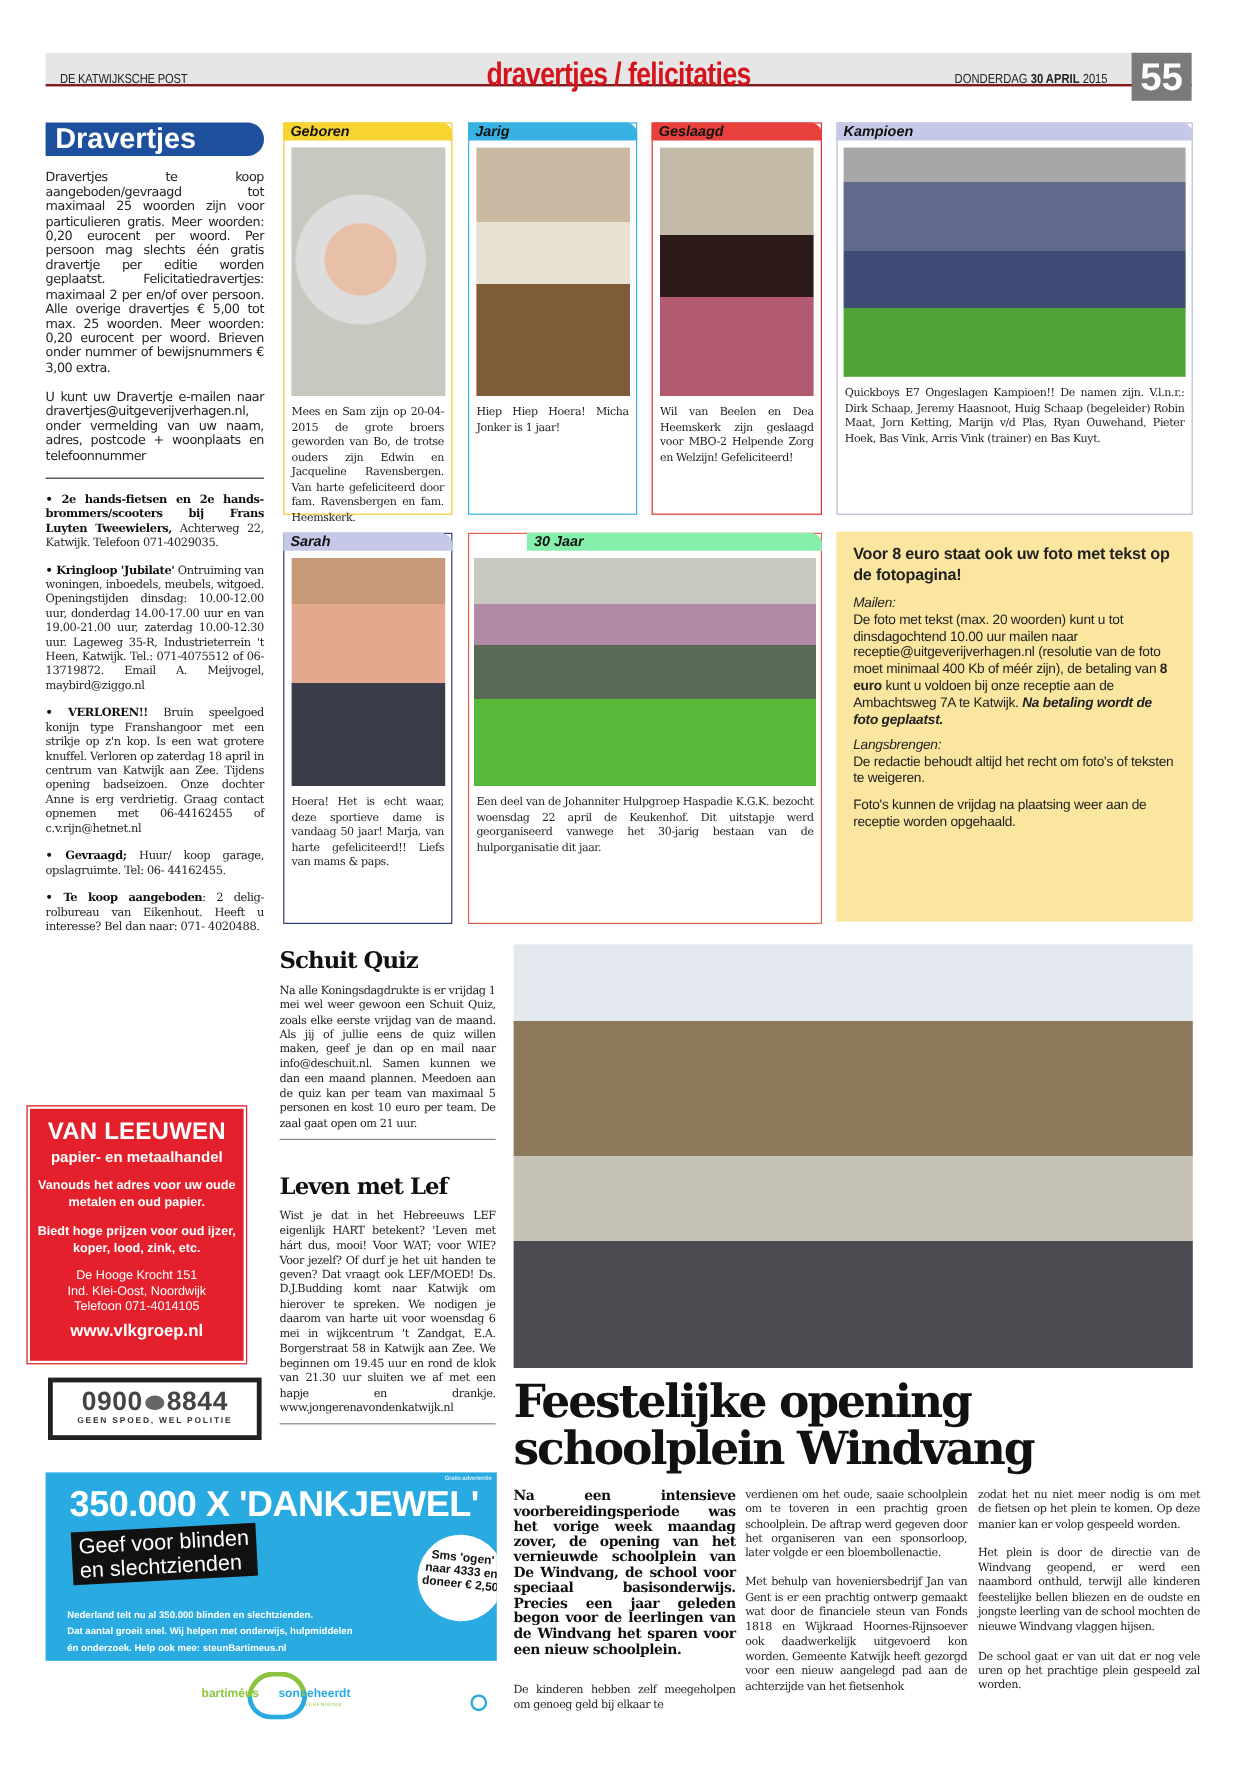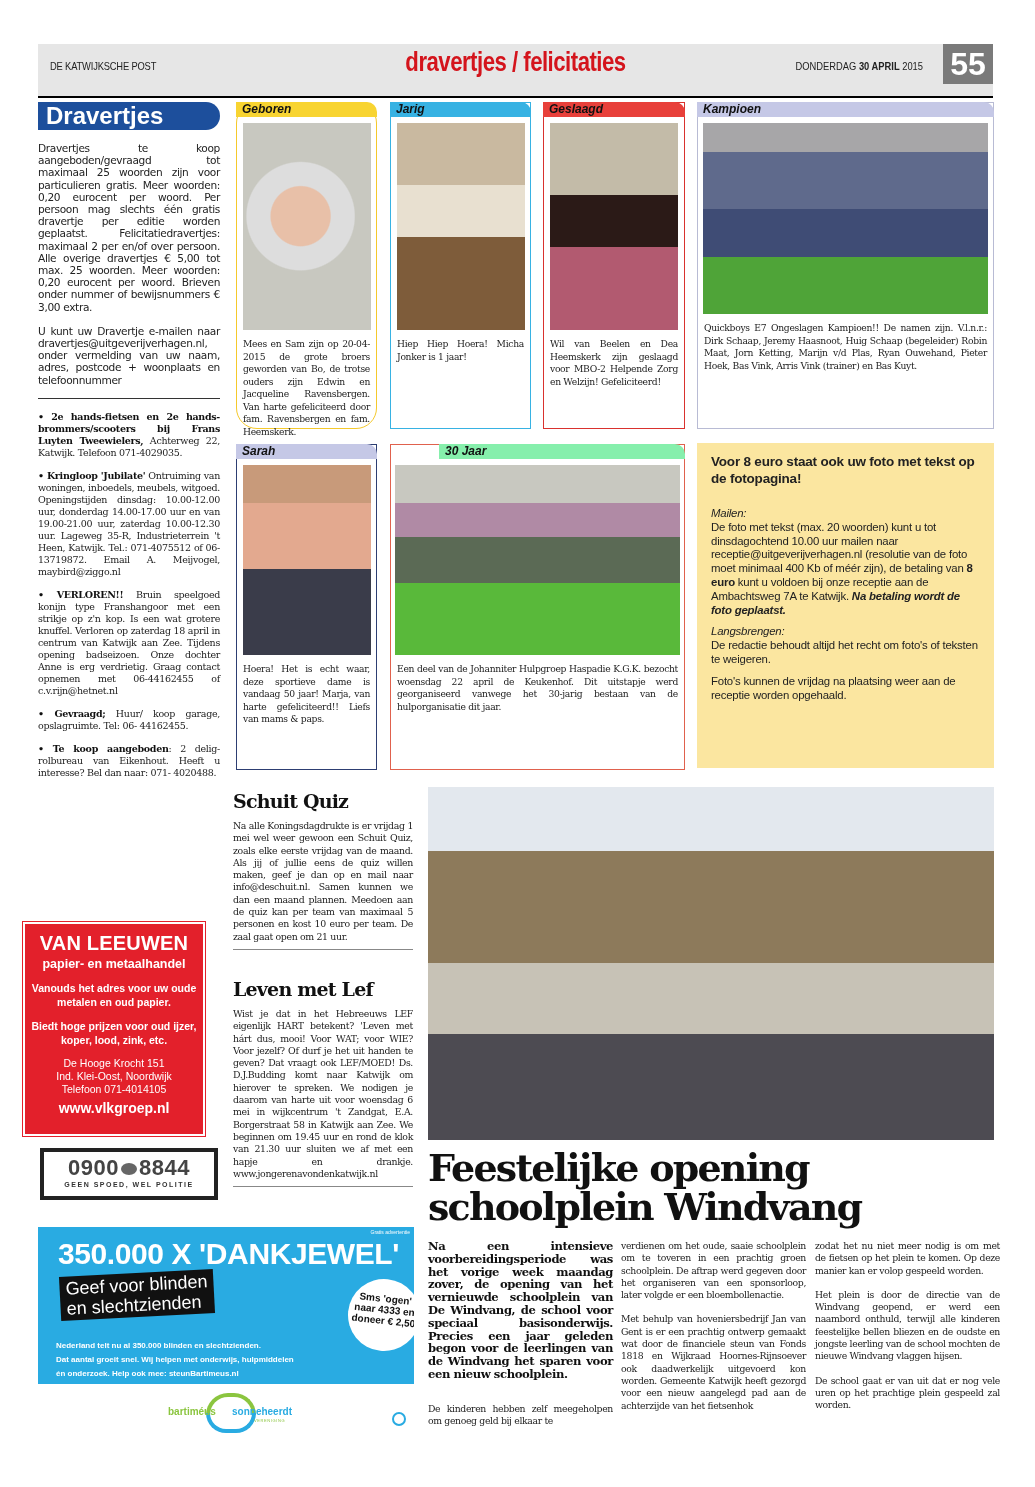--- a/index.html
+++ b/index.html
@@ -1,20 +1,20 @@
 <!DOCTYPE html>
 <html><head>
 <meta charset="utf-8">
 <style>
   * { box-sizing: border-box; margin: 0; padding: 0; }
   html, body { width: 1035px; height: 1487px; background: #ffffff; overflow: hidden; }
   body { position: relative; font-family: "Liberation Sans", sans-serif; color: #1a1a1a; }
 
   
-  .masthead { position: absolute; left: 38px; top: 44px; width: 955px; height: 54px; background: #e6e6e6; border-bottom: 2px solid #000000; }
+  .masthead { position: absolute; left: 38px; top: 44px; width: 955px; height: 28px; background: #e6e6e6; border-bottom: 2px solid #7f1d1d; }
   .mh-paper { position: absolute; left: 12px; top: 16px; font-size: 11px; font-family: "Liberation Sans Narrow", "Liberation Sans", sans-serif; letter-spacing: -0.2px; color: #222; transform: scaleX(0.85); transform-origin: left; }
   .mh-section { position: absolute; left: 0; width: 100%; text-align: center; top: 3px; font-size: 27px; font-weight: bold; color: #d4141c; letter-spacing: -0.6px; transform: scaleX(0.82); }
   .mh-date { position: absolute; right: 70px; top: 16px; font-size: 11px; color: #222; transform: scaleX(0.85); transform-origin: right; }
   .mh-date b { font-weight: bold; }
   .mh-page { position: absolute; right: 0; top: 0; width: 50px; height: 40px; background: #7a7a7a; color: #fff; font-weight: bold; font-size: 32px; text-align: center; line-height: 40px; }
 
   
   .left-col { position: absolute; left: 38px; top: 102px; width: 182px; }
   .drav-title { background: #1d4f9c; color: #fff; font-weight: bold; font-size: 24px; padding: 1px 8px; border-radius: 0 14px 14px 0; height: 28px; line-height: 26px; }
   .drav-rules { font-family: "DejaVu Sans", sans-serif; font-size: 10.6px; line-height: 12.2px; margin-top: 12px; text-align: justify; letter-spacing: -0.35px; color: #222; }
@@ -57,21 +57,21 @@
 
   .photo-baby { background: radial-gradient(circle at 45% 45%, #e8c0a8 0 22%, #ddd 23% 40%, #c8c8c0 41%), #ccc; }
   .photo-boy { background: linear-gradient(180deg, #c9b9a0 0 30%, #e8e0d0 30% 55%, #7e5c3a 55% 100%); }
   .photo-grads { background: linear-gradient(180deg, #c3bba8 0 35%, #2b1a17 35% 60%, #b25a70 60% 100%); }
   .photo-team { background: linear-gradient(180deg, #a7a6a8 0 15%, #5f6a8c 15% 45%, #3f4c75 45% 70%, #4fa438 70% 100%); }
   .photo-sarah { background: linear-gradient(180deg, #c89a7a 0 20%, #e3a98f 20% 55%, #3a3c4a 55% 100%); }
   .photo-garden { background: linear-gradient(180deg, #c8c8c0 0 20%, #b08aa5 20% 38%, #5b6a55 38% 62%, #59b93a 62% 100%); }
   .photo-school { background: linear-gradient(180deg, #e3e8ee 0 18%, #8d7a5b 18% 50%, #c7c2b6 50% 70%, #4d4b52 70% 100%); }
 
   .info-box { position: absolute; left: 697px; top: 443px; width: 297px; height: 325px; background: #fbe6a0; padding: 10px 14px; font-size: 11.4px; line-height: 13.8px; color: #222; letter-spacing: -0.2px; }
-  .info-title { font-weight: bold; font-size: 13.5px; line-height: 17px; margin-bottom: 20px; }
+  .info-title { font-weight: bold; font-size: 13.5px; line-height: 17px; margin-bottom: 10px; }
   .info-box .lab { font-style: italic; margin-top: 5px; }
   .info-box p { margin-bottom: 8px; }
 
   
   .sm-article { position: absolute; left: 233px; width: 180px; }
   .sm-head { font-family: "DejaVu Serif", serif; font-weight: bold; font-size: 19px; letter-spacing: -0.8px; color: #111; }
   .sm-body { font-family: "DejaVu Serif", serif; font-size: 9.4px; line-height: 12.3px; text-align: justify; margin-top: 8px; letter-spacing: -0.35px; color: #222; }
   .sm-rule { border-top: 1px solid #888; margin-top: 6px; }
 
   
@@ -133,21 +133,21 @@
     <div>Telefoon 071-4014105</div>
   </div>
   <div class="vl-url">www.vlkgroep.nl</div>
 </div>
 
 <div class="police-ad">
   <div class="police-num"><span>0900</span><span class="dot"></span><span>8844</span></div>
   <div class="police-slogan">GEEN SPOED, WEL POLITIE</div>
 </div>
 
-<div class="card yellow" style="left:236px; top:102px; width:141px; height:327px;border-radius:21px;">
+<div class="card yellow" style="left:236px; top:102px; width:141px; height:327px;">
   <div class="card-tab">Geboren</div>
   <div class="card-photo photo-baby" style="width:128px; height:207px;"></div>
   <div class="card-cap">Mees en Sam zijn op 20-04-2015 de grote broers geworden van Bo, de trotse ouders zijn Edwin en Jacqueline Ravensbergen. Van harte gefeliciteerd door fam. Ravensbergen en fam. Heemskerk.</div>
 </div>
 <div class="card blue" style="left:390px; top:102px; width:141px; height:327px;">
   <div class="card-tab">Jarig</div>
   <div class="card-photo photo-boy" style="width:128px; height:207px;"></div>
   <div class="card-cap">Hiep Hiep Hoera! Micha Jonker is 1 jaar!</div>
 </div>
 <div class="card red" style="left:543px; top:102px; width:142px; height:327px;">

